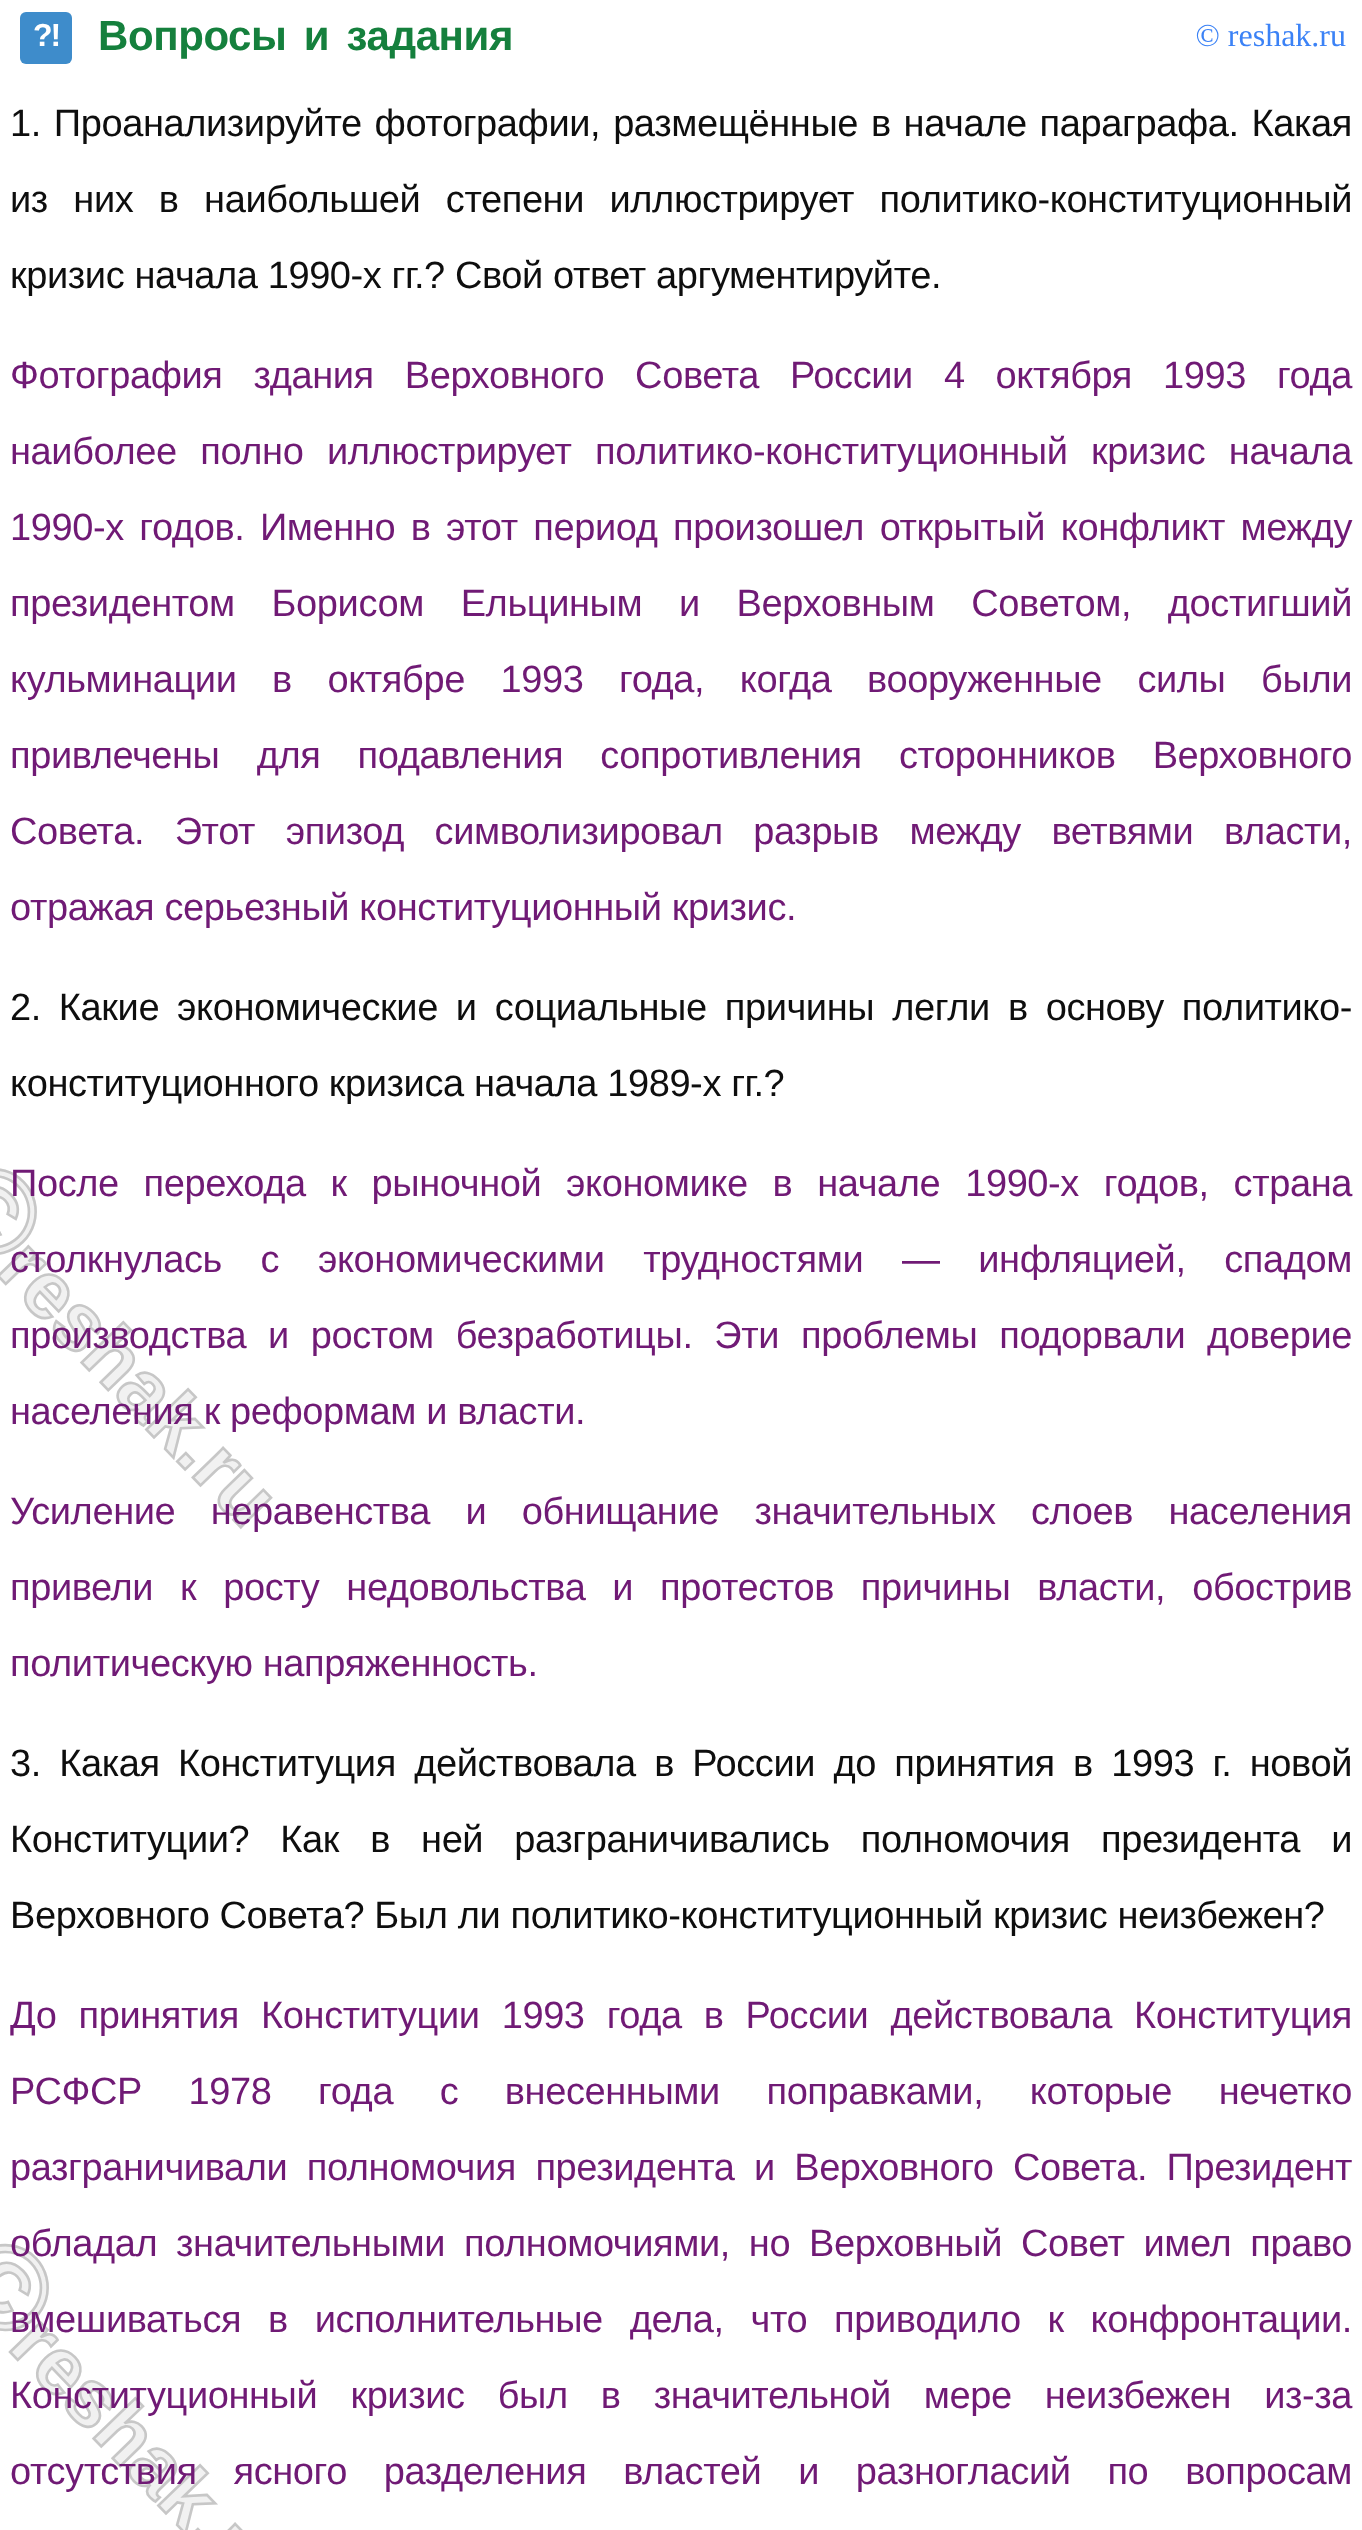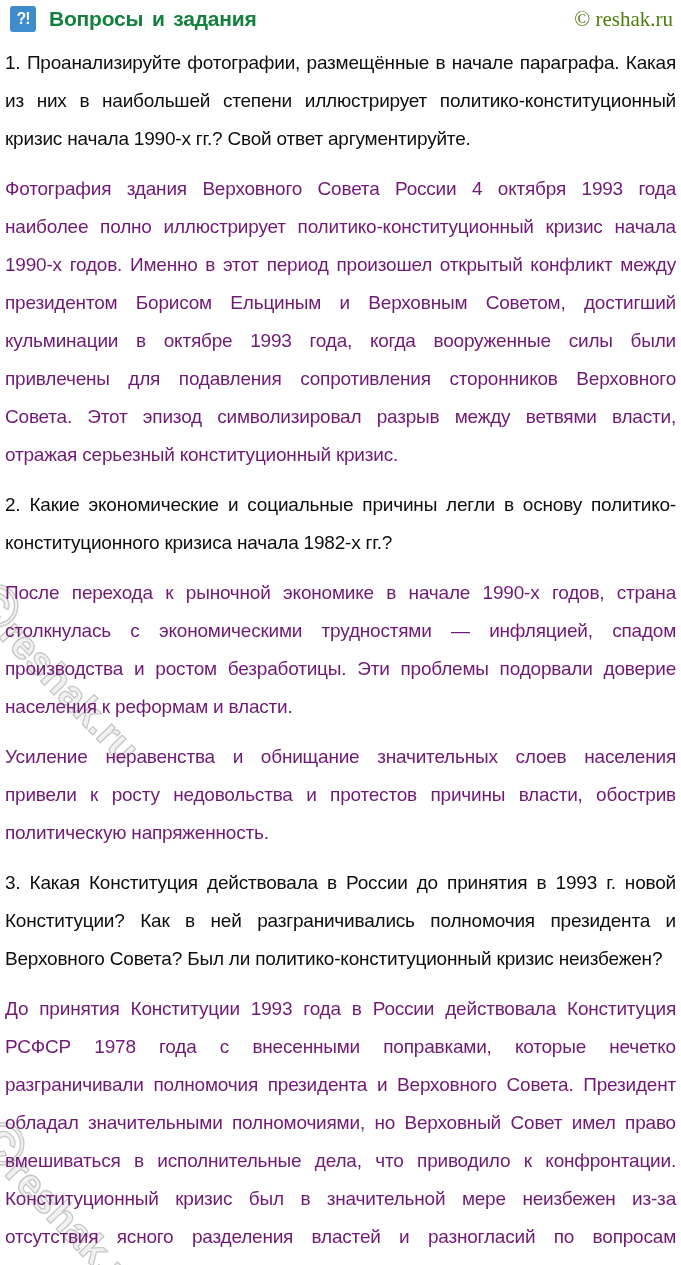--- a/index.html
+++ b/index.html
@@ -33,22 +33,22 @@
     color: #15803d;
     font-weight: 700;
     font-size: 21px;
     margin-left: 13px;
     letter-spacing: -0.2px;
     word-spacing: 3px;
   }
   .h-copy {
     margin-left: auto;
     font-family: "Liberation Serif", serif;
-    font-size: 21px;
-    color: #4d7c0f;
+    font-size: 16px;
+    color: #3b82f6;
     padding-right: 2px;
   }
   .main {
     position: relative;
     z-index: 1;
     padding: 12px 5px 0 5px;
   }
   .main p {
     margin: 0 0 12px 0;
     text-align: justify;
@@ -84,18 +84,18 @@
 
 <div class="header">
   <div class="q-icon">?!</div>
   <div class="h-title">Вопросы и задания</div>
   <div class="h-copy">© reshak.ru</div>
 </div>
 
 <div class="main">
   <p class="question">1. Проанализируйте фотографии, размещённые в начале параграфа. Какая из них в наибольшей степени иллюстрирует политико-конституционный кризис начала 1990-х гг.? Свой ответ аргументируйте.</p>
   <p class="answer">Фотография здания Верховного Совета России 4 октября 1993 года наиболее полно иллюстрирует политико-конституционный кризис начала 1990-х годов. Именно в этот период произошел открытый конфликт между президентом Борисом Ельциным и Верховным Советом, достигший кульминации в октябре 1993 года, когда вооруженные силы были привлечены для подавления сопротивления сторонников Верховного Совета. Этот эпизод символизировал разрыв между ветвями власти, отражая серьезный конституционный кризис.</p>
-  <p class="question">2. Какие экономические и социальные причины легли в основу политико-конституционного кризиса начала 1982-х гг.?</p>
+  <p class="question">2. Какие экономические и социальные причины легли в основу политико-конституционного кризиса начала 1989-х гг.?</p>
   <p class="answer">После перехода к рыночной экономике в начале 1990-х годов, страна столкнулась с экономическими трудностями — инфляцией, спадом производства и ростом безработицы. Эти проблемы подорвали доверие населения к реформам и власти.</p>
   <p class="answer">Усиление неравенства и обнищание значительных слоев населения привели к росту недовольства и протестов причины власти, обострив политическую напряженность.</p>
   <p class="question">3. Какая Конституция действовала в России до принятия в 1993 г. новой Конституции? Как в ней разграничивались полномочия президента и Верховного Совета? Был ли политико-конституционный кризис неизбежен?</p>
   <p class="answer">До принятия Конституции 1993 года в России действовала Конституция РСФСР 1978 года с внесенными поправками, которые нечетко разграничивали полномочия президента и Верховного Совета. Президент обладал значительными полномочиями, но Верховный Совет имел право вмешиваться в исполнительные дела, что приводило к конфронтации. Конституционный кризис был в значительной мере неизбежен из-за отсутствия ясного разделения властей и разногласий по вопросам экономических реформ.</p>
 </div>
 
 </body></html>

